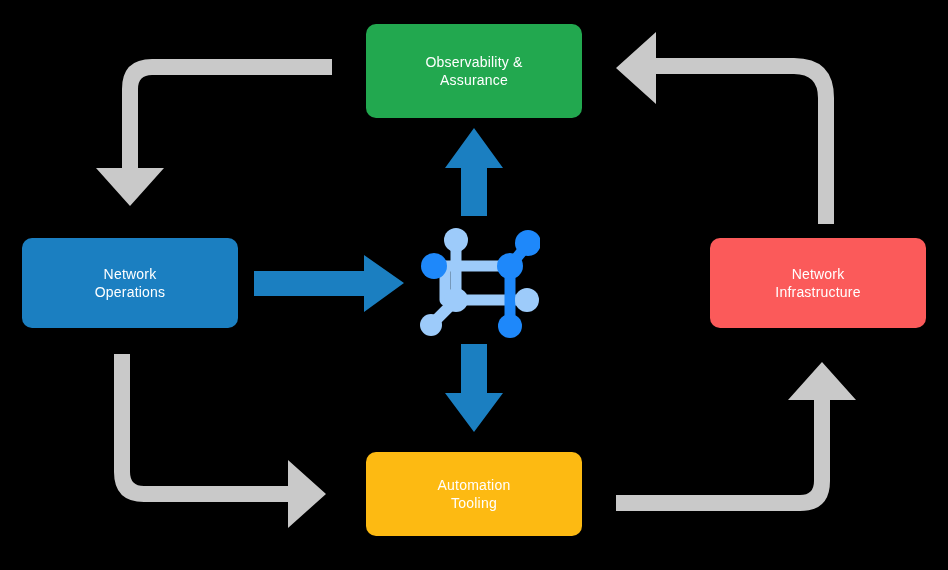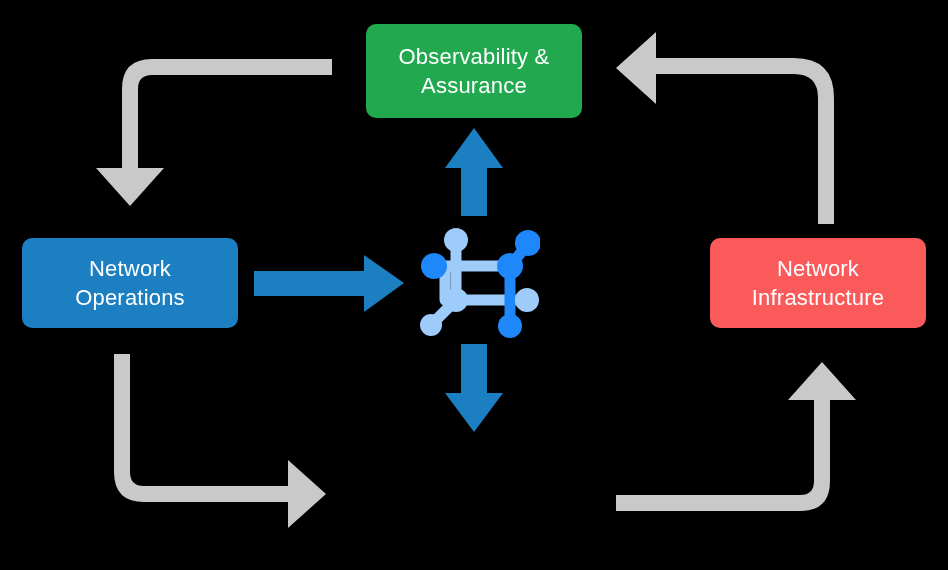--- a/index.html
+++ b/index.html
@@ -27,21 +27,21 @@
     height: 570px;
   }
   .node-box {
     position: absolute;
     border-radius: 10px;
     display: flex;
     align-items: center;
     justify-content: center;
     text-align: center;
     color: #ffffff;
-    font-size: 22px;
+    font-size: 14px;
     line-height: 1.32;
     font-weight: 400;
     letter-spacing: 0.2px;
     box-sizing: border-box;
     padding: 4px 10px;
   }
   .node-label {
     display: block;
     white-space: pre-line;
   }
@@ -131,14 +131,18 @@
   <div class="node-box" id="box-network-operations">
     <span class="node-label">Network
 Operations</span>
   </div>
 
   <div class="node-box" id="box-network-infrastructure">
     <span class="node-label">Network
 Infrastructure</span>
   </div>
 
+  <div class="node-box" id="box-automation-tooling">
+    <span class="node-label">Automation
+Tooling</span>
+  </div>
 
 </div>
 
 </body></html>

